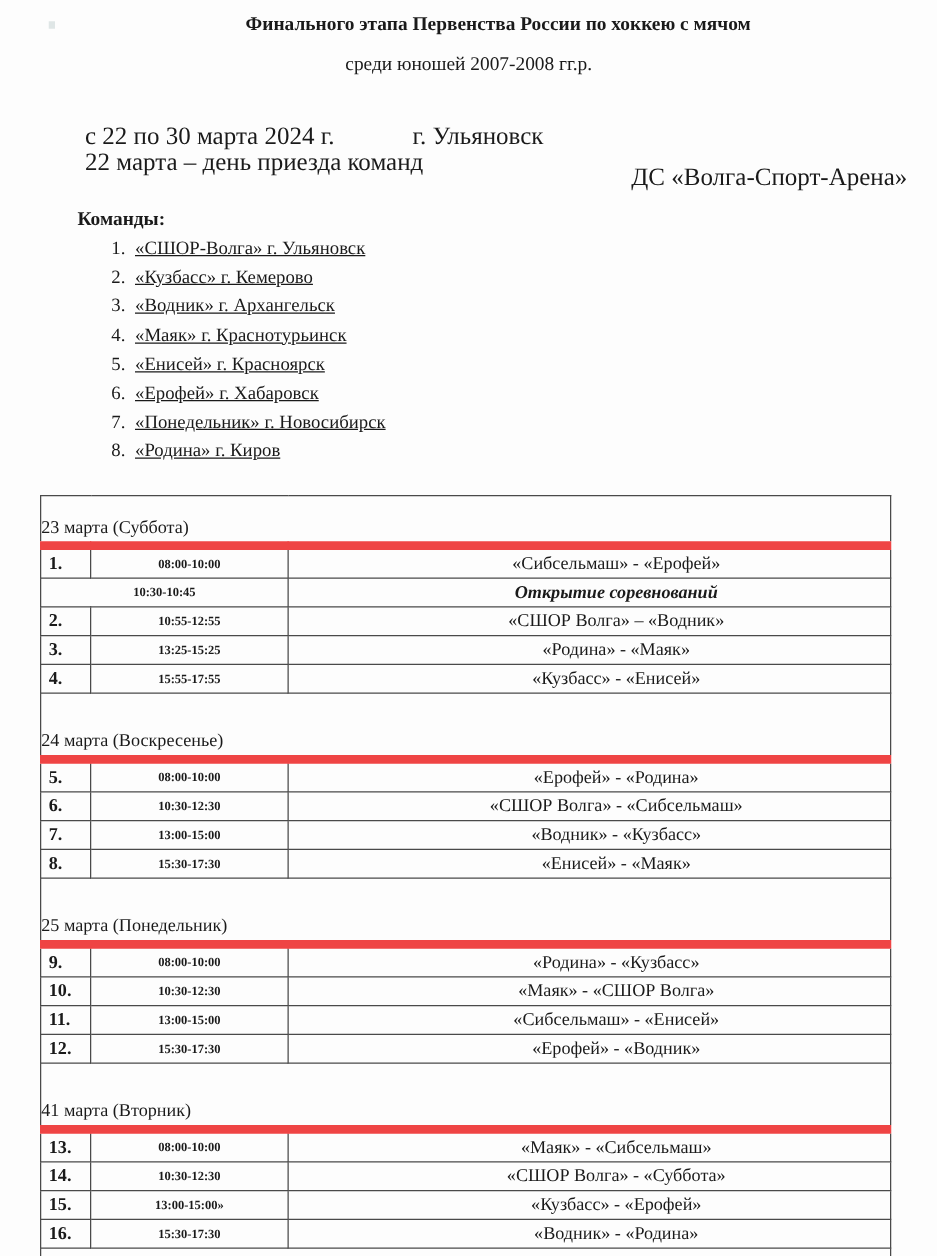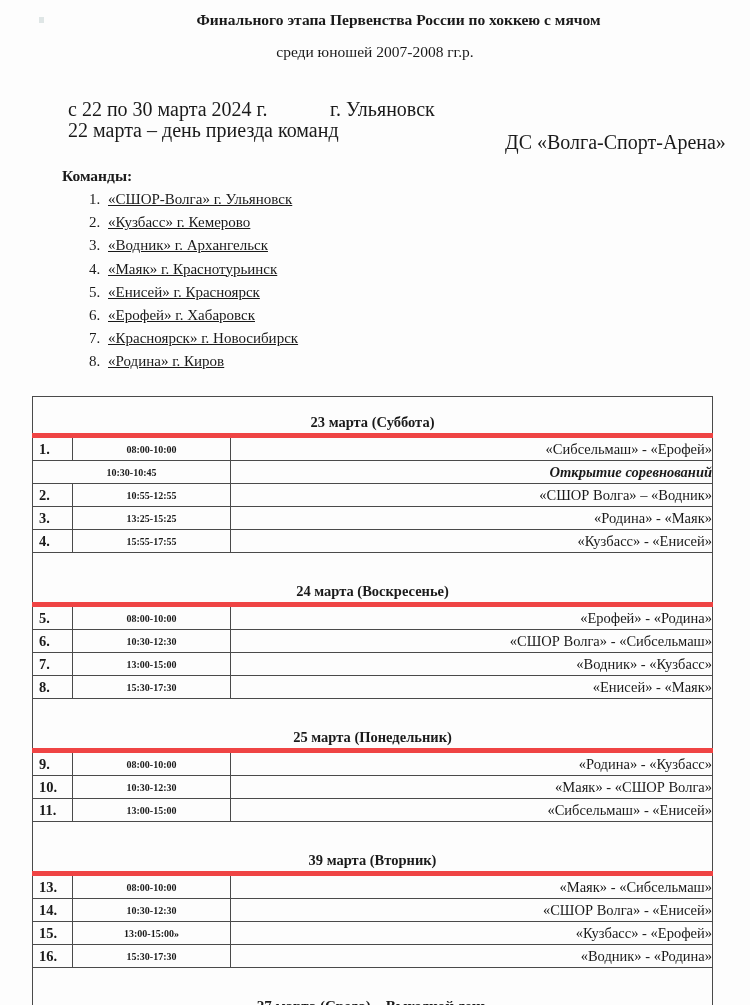--- a/index.html
+++ b/index.html
@@ -116,39 +116,39 @@
     font-weight: bold;
     font-size: 14.5px;
   }
   .sched td.time {
     text-align: center;
     font-weight: bold;
     font-size: 10px;
     margin-left: 41px;
   }
   .sched td.game {
-    text-align: right;
+    text-align: center;
     font-size: 14.5px;
     padding-left: 43px;
   }
   .sched td.game.italic {
     font-style: italic;
     font-weight: bold;
   }
   .sched tr.dayhead td {
     height: 34px;
-    text-align: center;
-    font-weight: bold;
+    text-align: left;
+    font-weight: normal;
     font-size: 14.5px;
     vertical-align: bottom;
     padding-bottom: 2px;
     border-left: 1px solid #4a4a4a;
     border-right: 1px solid #4a4a4a;
     border-top: none;
-    border-bottom: 5px solid #ef4444;
+    border-bottom: 7px solid #ef4444;
   }
   .sched tr.dayhead.first td { border-top: 1px solid #4a4a4a; }
   .sched tr.spacer td {
     height: 13px;
     border-left: 1px solid #4a4a4a;
     border-right: 1px solid #4a4a4a;
     border-top: 1px solid #4a4a4a;
     border-bottom: none;
   }
   .sched tr.restday td {
@@ -188,21 +188,21 @@
   <div class="metaline meta-arrival">22 марта – день приезда команд</div>
 
   <div class="teams-head">Команды:</div>
   <ol class="teams">
       <li>«СШОР-Волга» г. Ульяновск</li>
       <li>«Кузбасс» г. Кемерово</li>
       <li>«Водник» г. Архангельск</li>
       <li>«Маяк» г. Краснотурьинск</li>
       <li>«Енисей» г. Красноярск</li>
       <li>«Ерофей» г. Хабаровск</li>
-      <li>«Красноярск» г. Новосибирск</li>
+      <li>«Понедельник» г. Новосибирск</li>
       <li>«Родина» г. Киров</li>
     </ol>
 
   <table class="sched">
     <colgroup>
       <col class="c-num">
         <col class="c-time">
         <col class="c-game">
     </colgroup>
     <tbody>
@@ -273,35 +273,40 @@
         <tr>
           <td class="num">10.</td>
           <td class="time">10:30-12:30</td>
           <td class="game">«Маяк» - «СШОР Волга»</td>
         </tr>
         <tr>
           <td class="num">11.</td>
           <td class="time">13:00-15:00</td>
           <td class="game">«Сибсельмаш» -  «Енисей»</td>
         </tr>
+        <tr>
+          <td class="num">12.</td>
+          <td class="time">15:30-17:30</td>
+          <td class="game">«Ерофей» - «Водник»</td>
+        </tr>
         <tr class="spacer">
           <td class="" colspan="3"></td>
         </tr>
         <tr class="dayhead">
-          <td class="" colspan="3">39 марта (Вторник)</td>
+          <td class="" colspan="3">41 марта (Вторник)</td>
         </tr>
         <tr>
           <td class="num">13.</td>
           <td class="time">08:00-10:00</td>
           <td class="game">«Маяк» - «Сибсельмаш»</td>
         </tr>
         <tr>
           <td class="num">14.</td>
           <td class="time">10:30-12:30</td>
-          <td class="game">«СШОР Волга» - «Енисей»</td>
+          <td class="game">«СШОР Волга» - «Суббота»</td>
         </tr>
         <tr>
           <td class="num">15.</td>
           <td class="time">13:00-15:00»</td>
           <td class="game">«Кузбасс» - «Ерофей»</td>
         </tr>
         <tr>
           <td class="num">16.</td>
           <td class="time">15:30-17:30</td>
           <td class="game">«Водник» - «Родина»</td>

